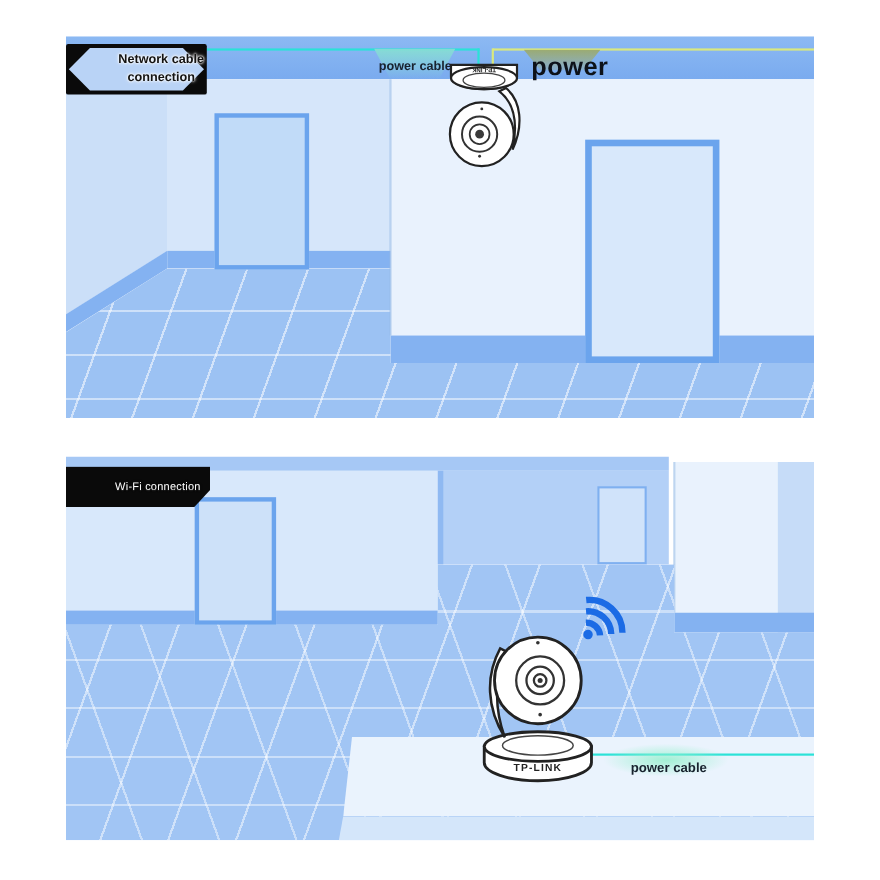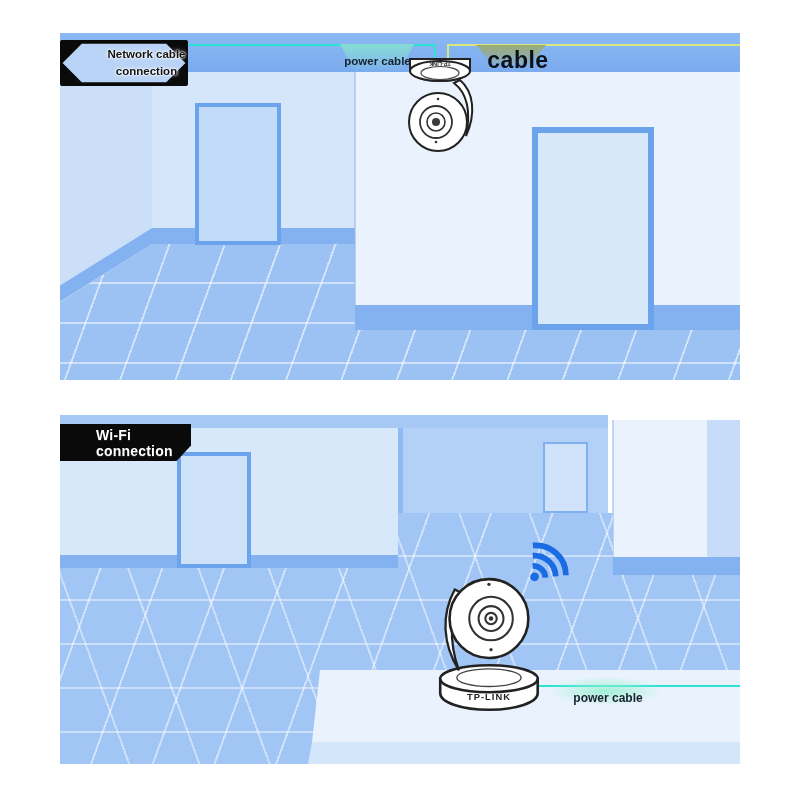--- a/index.html
+++ b/index.html
@@ -27,21 +27,21 @@
   .tag-black{background:#0a0a0a;}
   #net-label{left:0;top:7px;width:128px;height:46px;border-radius:2px;}
   #net-label .inner{position:absolute;inset:0;background:#b9d3f6;
     clip-path:polygon(17% 8%,83% 8%,98% 50%,83% 92%,17% 92%,2% 50%);}
   #net-label .txt{position:absolute;inset:0;display:flex;align-items:center;justify-content:center;
     text-align:center;font-size:11.5px;font-weight:700;line-height:1.45;color:#131313;
     text-shadow:0 0 2px #fff,0 0 2px #fff,0 0 4px #fff;margin-left:45px;}
   #wifi-label{left:0;top:9px;width:131px;height:37px;
     clip-path:polygon(0 0,100% 0,100% 58%,89% 100%,0 100%);
     display:flex;align-items:center;justify-content:center;}
-  #wifi-label .txt{color:#ffffff;font-size:14px;font-weight:700;letter-spacing:.2px;
+  #wifi-label .txt{color:#ffffff;font-size:10px;font-weight:400;letter-spacing:.2px;
     text-shadow:0 0 2px rgba(0,0,0,.8),0 1px 1px #333;margin-left:36px;}
 
   .cable-note{color:#18222e;font-weight:700;font-size:11.5px;text-align:center;}
   .cable-big{color:#0d1219;font-weight:800;font-size:23px;text-align:center;letter-spacing:.5px;}
 
   .line-teal{background:#2be2d7;}
   .line-yellow{background:#d9e87e;}
 </style>
 </head>
 <body>
@@ -67,21 +67,21 @@
   <div class="abs line-teal" style="left:374px;top:11px;width:2px;height:15px;"></div>
   <div class="abs line-yellow" style="left:388px;top:11px;width:292px;height:2px;"></div>
   <div class="abs line-yellow" style="left:387px;top:11px;width:2px;height:21px;"></div>
 
   <div class="abs" style="left:280px;top:11px;width:74px;height:28px;
        background:linear-gradient(#86dcd4,rgba(134,220,212,0));clip-path:polygon(0 0,100% 0,80% 100%,20% 100%);"></div>
   <div class="abs cable-note" style="left:270px;top:22px;width:95px;">power cable</div>
 
   <div class="abs" style="left:416px;top:12px;width:70px;height:19px;
        background:linear-gradient(#9aaa72,rgba(154,170,114,.25));clip-path:polygon(0 0,100% 0,78% 100%,22% 100%);"></div>
-  <div class="abs cable-big" style="left:418px;top:14px;width:80px;">cable</div>
+  <div class="abs cable-big" style="left:418px;top:14px;width:80px;">power</div>
 
   <svg class="abs" style="left:342px;top:23px;" width="76" height="118" viewBox="0 0 76 118">
     <path d="M8,3 H68 V14 A30,11 0 0 1 8,14 Z" fill="#fff" stroke="#222" stroke-width="2"></path>
     <ellipse cx="38" cy="15" rx="30" ry="10" fill="#fff" stroke="#222" stroke-width="2"></ellipse>
     <ellipse cx="38" cy="17" rx="19" ry="6.5" fill="#fff" stroke="#444" stroke-width="1.2"></ellipse>
     <text x="38" y="8" font-size="5.5" font-weight="bold" text-anchor="middle" fill="#222" transform="rotate(180 38 7)">TP-LINK</text>
     <path d="M58,24 C72,36 74,58 64,80 C69,56 66,38 52,27 Z" fill="#fff" stroke="#222" stroke-width="2"></path>
     <circle cx="36" cy="66" r="29" fill="#fff" stroke="#222" stroke-width="2"></circle>
     <circle cx="34" cy="66" r="16" fill="#fff" stroke="#333" stroke-width="1.8"></circle>
     <circle cx="34" cy="66" r="9" fill="#fff" stroke="#333" stroke-width="1.6"></circle>

